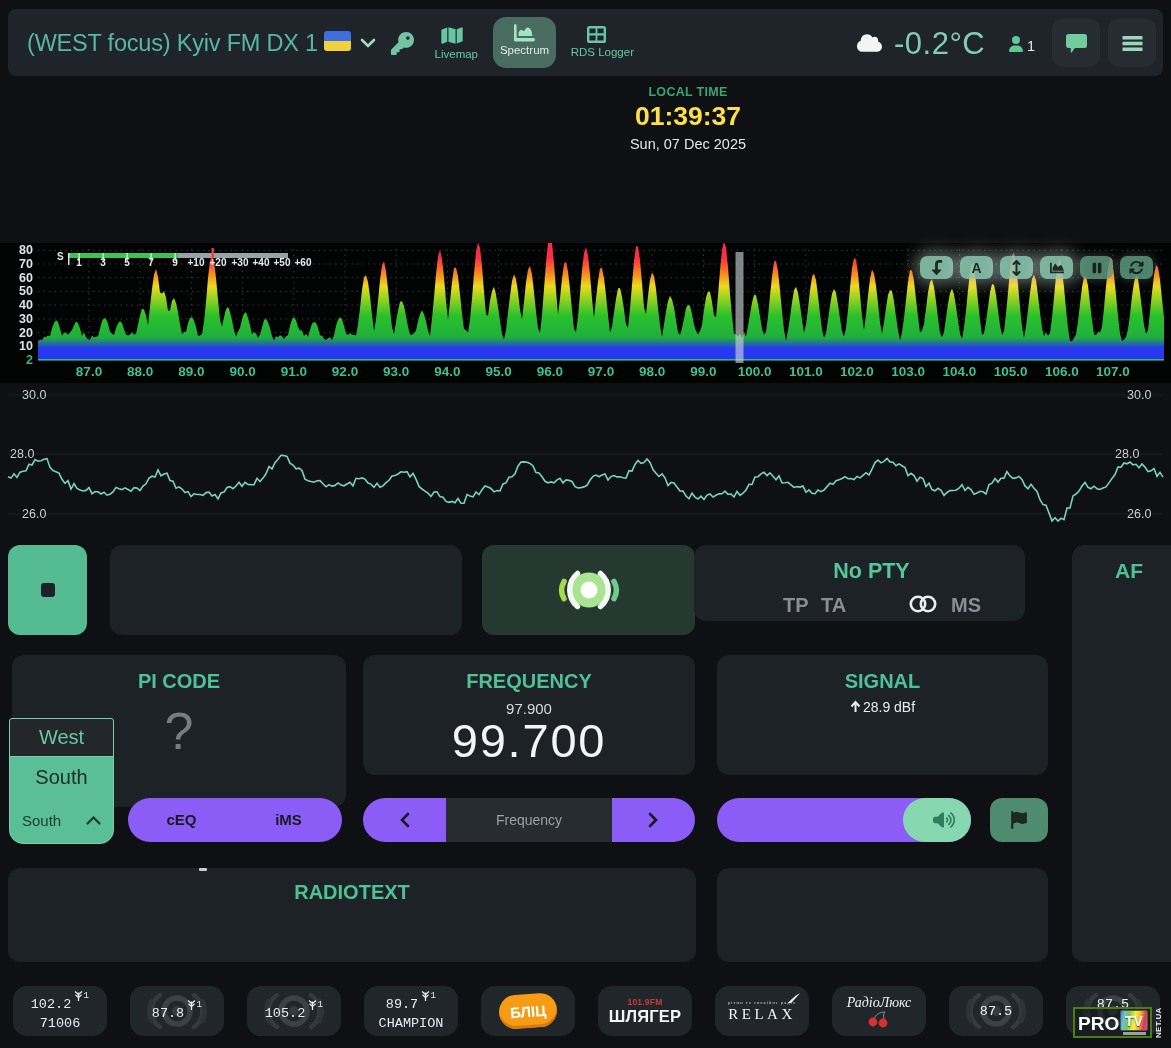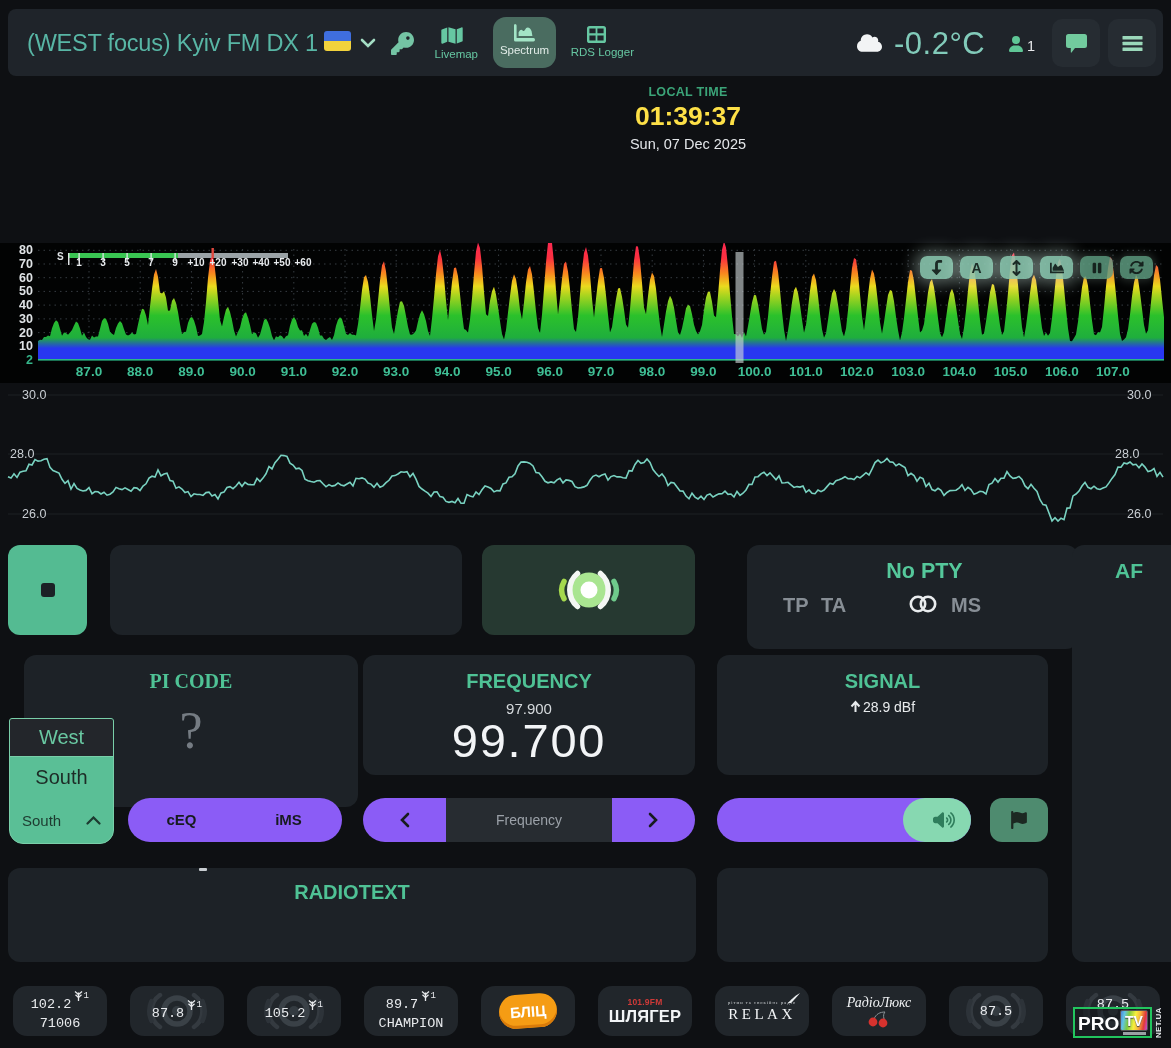--- a/index.html
+++ b/index.html
@@ -267,37 +267,37 @@
 <div class="card" style="left:482px;top:545px;width:213px;height:90px;background:#263931;">
   <svg style="position:absolute;left:50%;top:50%;transform:translate(-50%,-50%)" width="82" height="62" viewBox="0 0 82 62">
     <circle cx="41" cy="31" r="17.5" fill="#a9e591"></circle>
     <circle cx="41" cy="31" r="8.5" fill="#ffffff"></circle>
     <path d="M29.5 14.5 A21.5 21.5 0 0 0 29.5 47.5" stroke="#f4f7f4" stroke-width="5.5" fill="none" stroke-linecap="round"></path>
     <path d="M52.5 14.5 A21.5 21.5 0 0 1 52.5 47.5" stroke="#f4f7f4" stroke-width="5.5" fill="none" stroke-linecap="round"></path>
     <path d="M16 22.5 A17 17 0 0 0 16 39.5" stroke="#a5d94e" stroke-width="5.5" fill="none" stroke-linecap="round"></path>
     <path d="M66 22.5 A17 17 0 0 1 66 39.5" stroke="#6fcb8c" stroke-width="5.5" fill="none" stroke-linecap="round"></path>
   </svg>
 </div>
-<div class="card" style="left:747px;top:545px;width:331px;height:104px;padding-left:24px;">
+<div class="card" style="left:694px;top:545px;width:331px;height:76px;padding-left:24px;">
   <div style="text-align:center;margin-top:14px;font-size:21.5px;font-weight:bold;color:#55c89b;">No PTY</div>
 </div>
 <div class="flagsrow">
   <span style="position:absolute;left:66px;">TP</span>
   <span style="position:absolute;left:104px;">TA</span>
   <svg style="position:absolute;left:190px;top:1px" width="32" height="18" viewBox="0 0 32 18">
       <circle cx="11" cy="9" r="7.2" fill="none" stroke="#e9ecee" stroke-width="2.6"></circle>
       <circle cx="21" cy="9" r="7.2" fill="none" stroke="#e9ecee" stroke-width="2.6"></circle>
     </svg>
   <span style="position:absolute;left:234px;">MS</span>
 </div>
 <div class="card" style="left:1072px;top:545px;width:114px;height:417px;">
   <div class="hd" style="margin-top:14px;font-size:21px;">AF</div>
 </div>
 
-<div class="card" style="left:24px;top:655px;width:334px;height:152px;font-family:Liberation Serif, serif;">
+<div class="card" style="left:12px;top:655px;width:334px;height:152px;">
   <div class="hd" style="margin-top:15px;">PI CODE</div>
   <div style="text-align:center;margin-top:8px;font-size:52px;color:#757c83;">?</div>
 </div>
 <div class="card" style="left:363px;top:655px;width:332px;height:120px;">
   <div class="hd" style="margin-top:15px;">FREQUENCY</div>
   <div style="text-align:center;margin-top:7px;font-size:15px;color:#d5d9dc;">97.900</div>
   <div style="text-align:center;margin-top:-4px;font-size:47px;color:#f2f4f6;letter-spacing:1.8px;">99.700</div>
 </div>
 <div class="card" style="left:717px;top:655px;width:331px;height:120px;">
   <div class="hd" style="margin-top:15px;">SIGNAL</div>
@@ -449,20 +449,20 @@
   </div>
 <div class="preset" style="left:1066px;overflow:visible;">
     <svg class="rings" width="66" height="50" viewBox="0 0 66 50">
       <circle cx="33" cy="25" r="13" stroke="#3a4147" stroke-width="5.5" fill="none"></circle>
       <circle cx="33" cy="25" r="5" fill="#343b41"></circle>
       <path d="M16 9 A19.5 19.5 0 0 0 16 41 M50 9 A19.5 19.5 0 0 1 50 41" stroke="#343a40" stroke-width="4.5" fill="none" stroke-linecap="round"></path>
       <path d="M7.5 15 A24 24 0 0 0 7.5 35 M58.5 15 A24 24 0 0 1 58.5 35" stroke="#2d3339" stroke-width="4.5" fill="none" stroke-linecap="round"></path>
     </svg>
     <div style="position:relative;margin-top:-14px;">87.5</div>
   </div>
-<div class="abs" style="left:1073px;top:1007px;width:79px;height:31px;border:2px solid #22c55e;background:rgba(16,18,20,0.45);">
+<div class="abs" style="left:1073px;top:1007px;width:79px;height:31px;border:2px solid #4d7c0f;background:rgba(16,18,20,0.45);">
 <span style="position:absolute;left:3px;top:4px;font-family:'Liberation Sans';font-weight:bold;font-size:19px;color:#fff;">PRO</span>
 <div style="position:absolute;left:45px;top:1px;width:28px;height:21px;border-radius:2px;border:1.5px solid #555;background:linear-gradient(100deg,#4a88d8 0%,#62c4e4 14%,#7ac943 30%,#f7ef3c 52%,#f7b63c 68%,#e03a3a 86%,#c04ad8 100%);display:flex;align-items:center;justify-content:center;">
 <span style="font-family:'Liberation Sans';font-weight:bold;font-size:14px;color:#fff;text-shadow:0 1px 1px #444;">TV</span>
     </div>
 <div style="position:absolute;left:48px;top:23px;width:23px;height:2.5px;background:#9aa0a4;"></div>
 <span style="position:absolute;left:79px;top:29px;font-family:'Liberation Sans';font-weight:bold;font-size:8px;color:#e8ebee;transform:rotate(-90deg);transform-origin:0 0;white-space:nowrap;letter-spacing:0.3px;">NET.UA</span>
 </div>
 
 </body></html>

